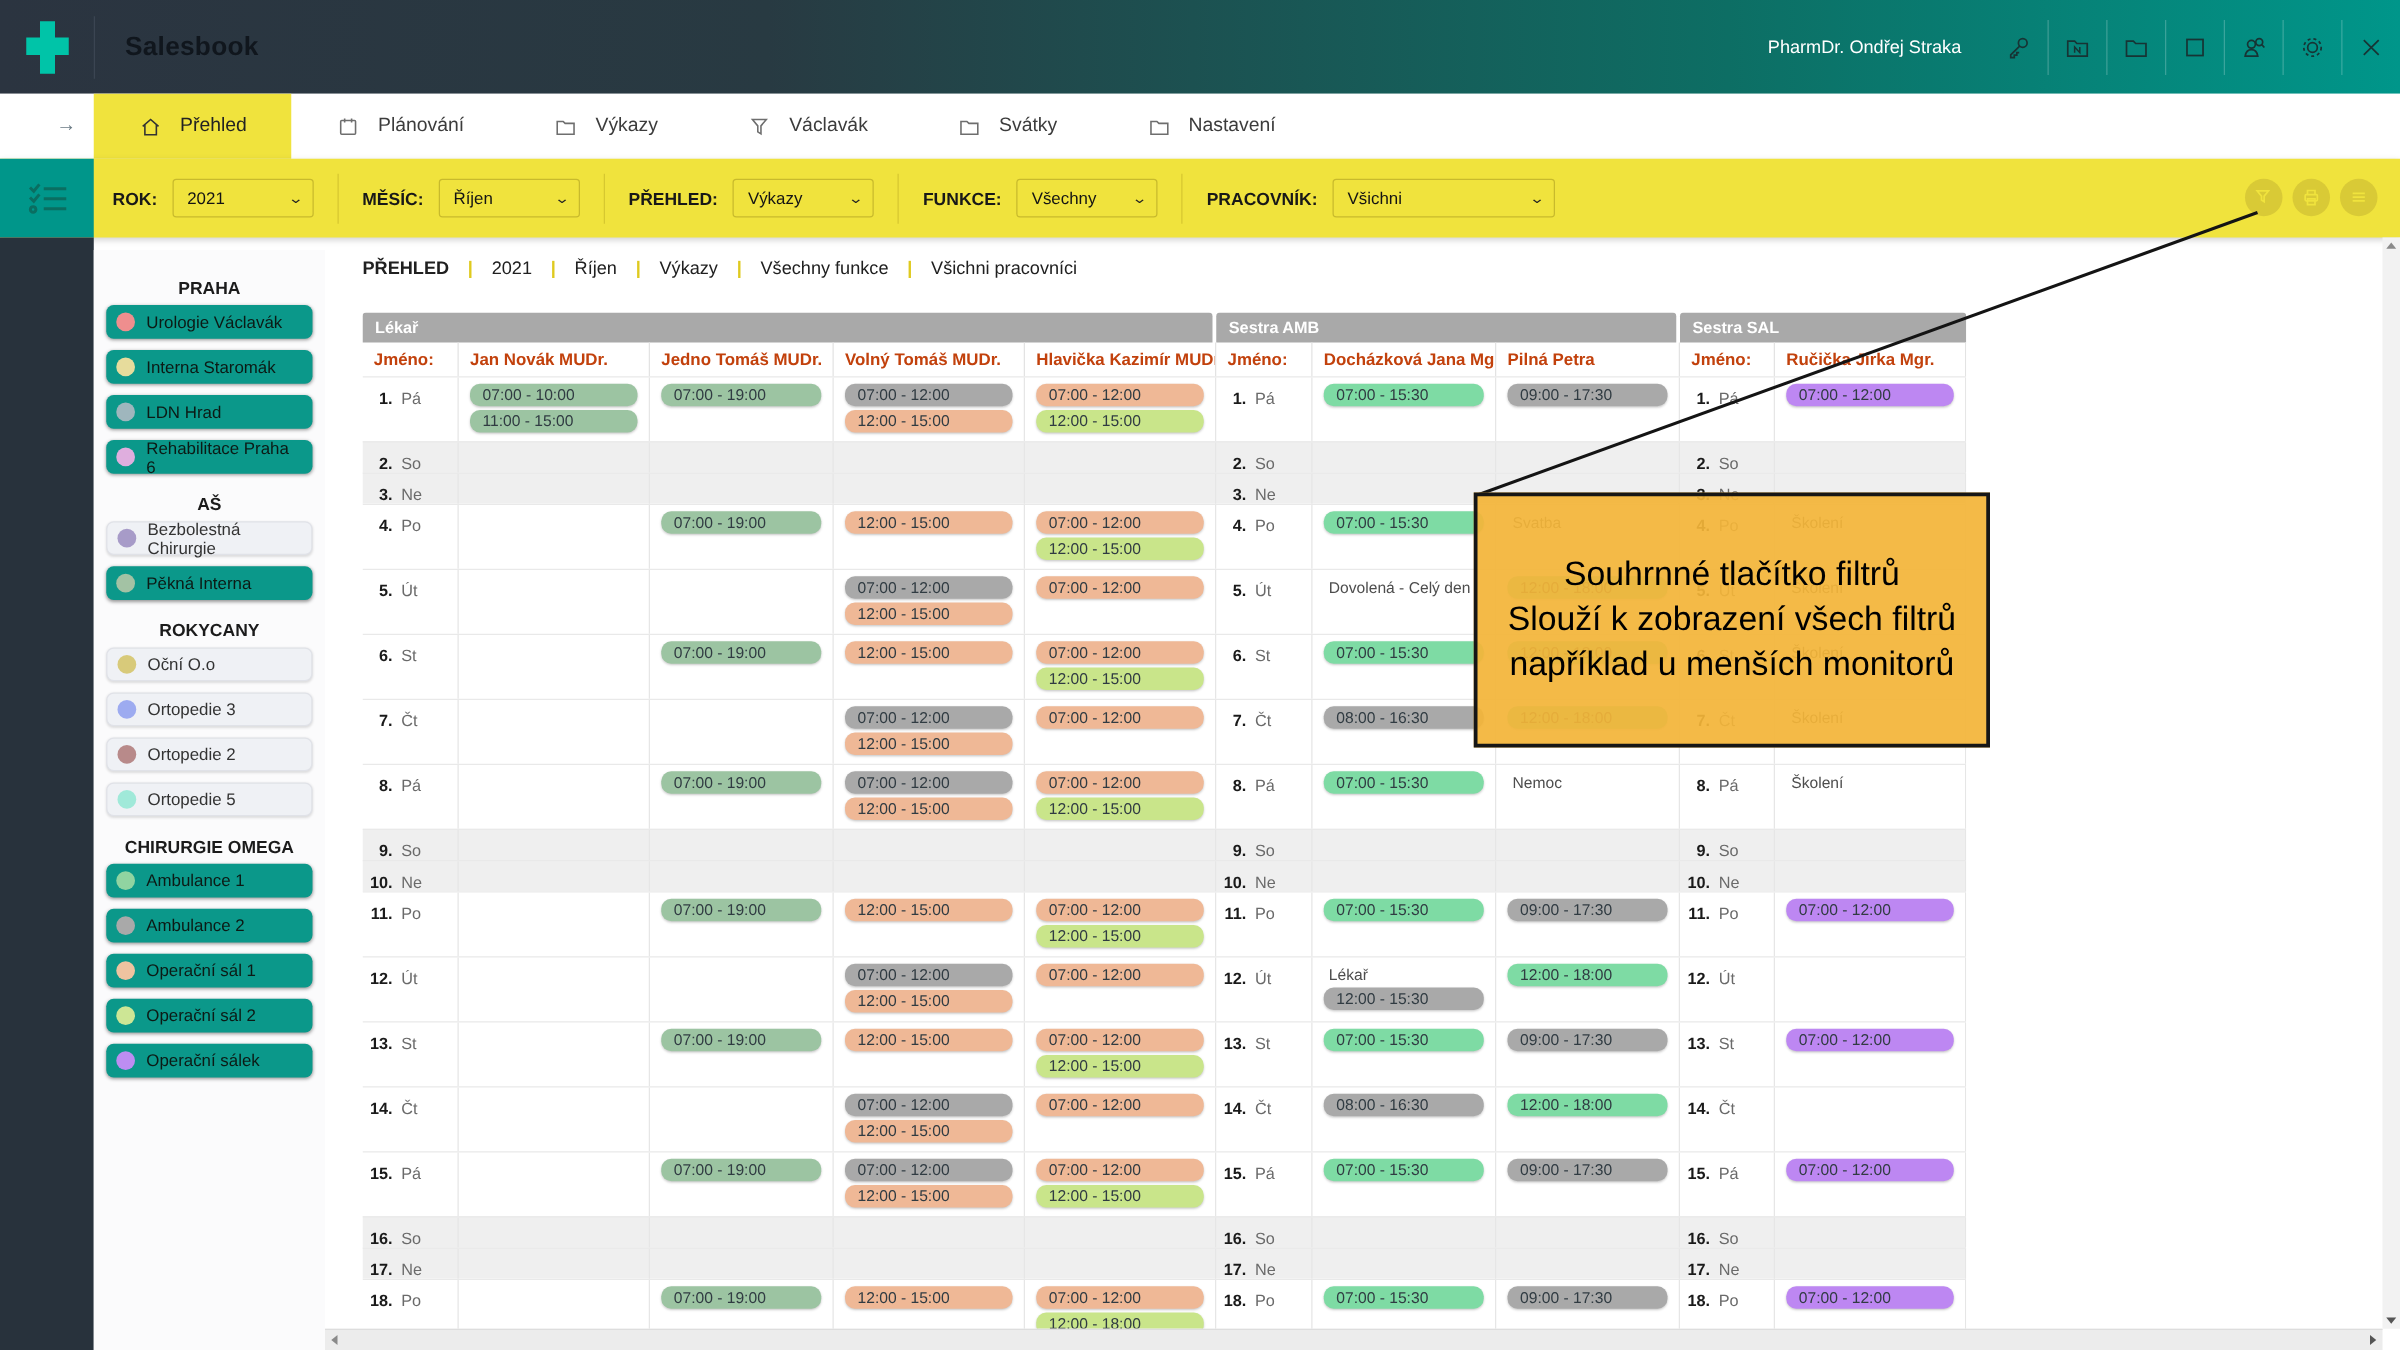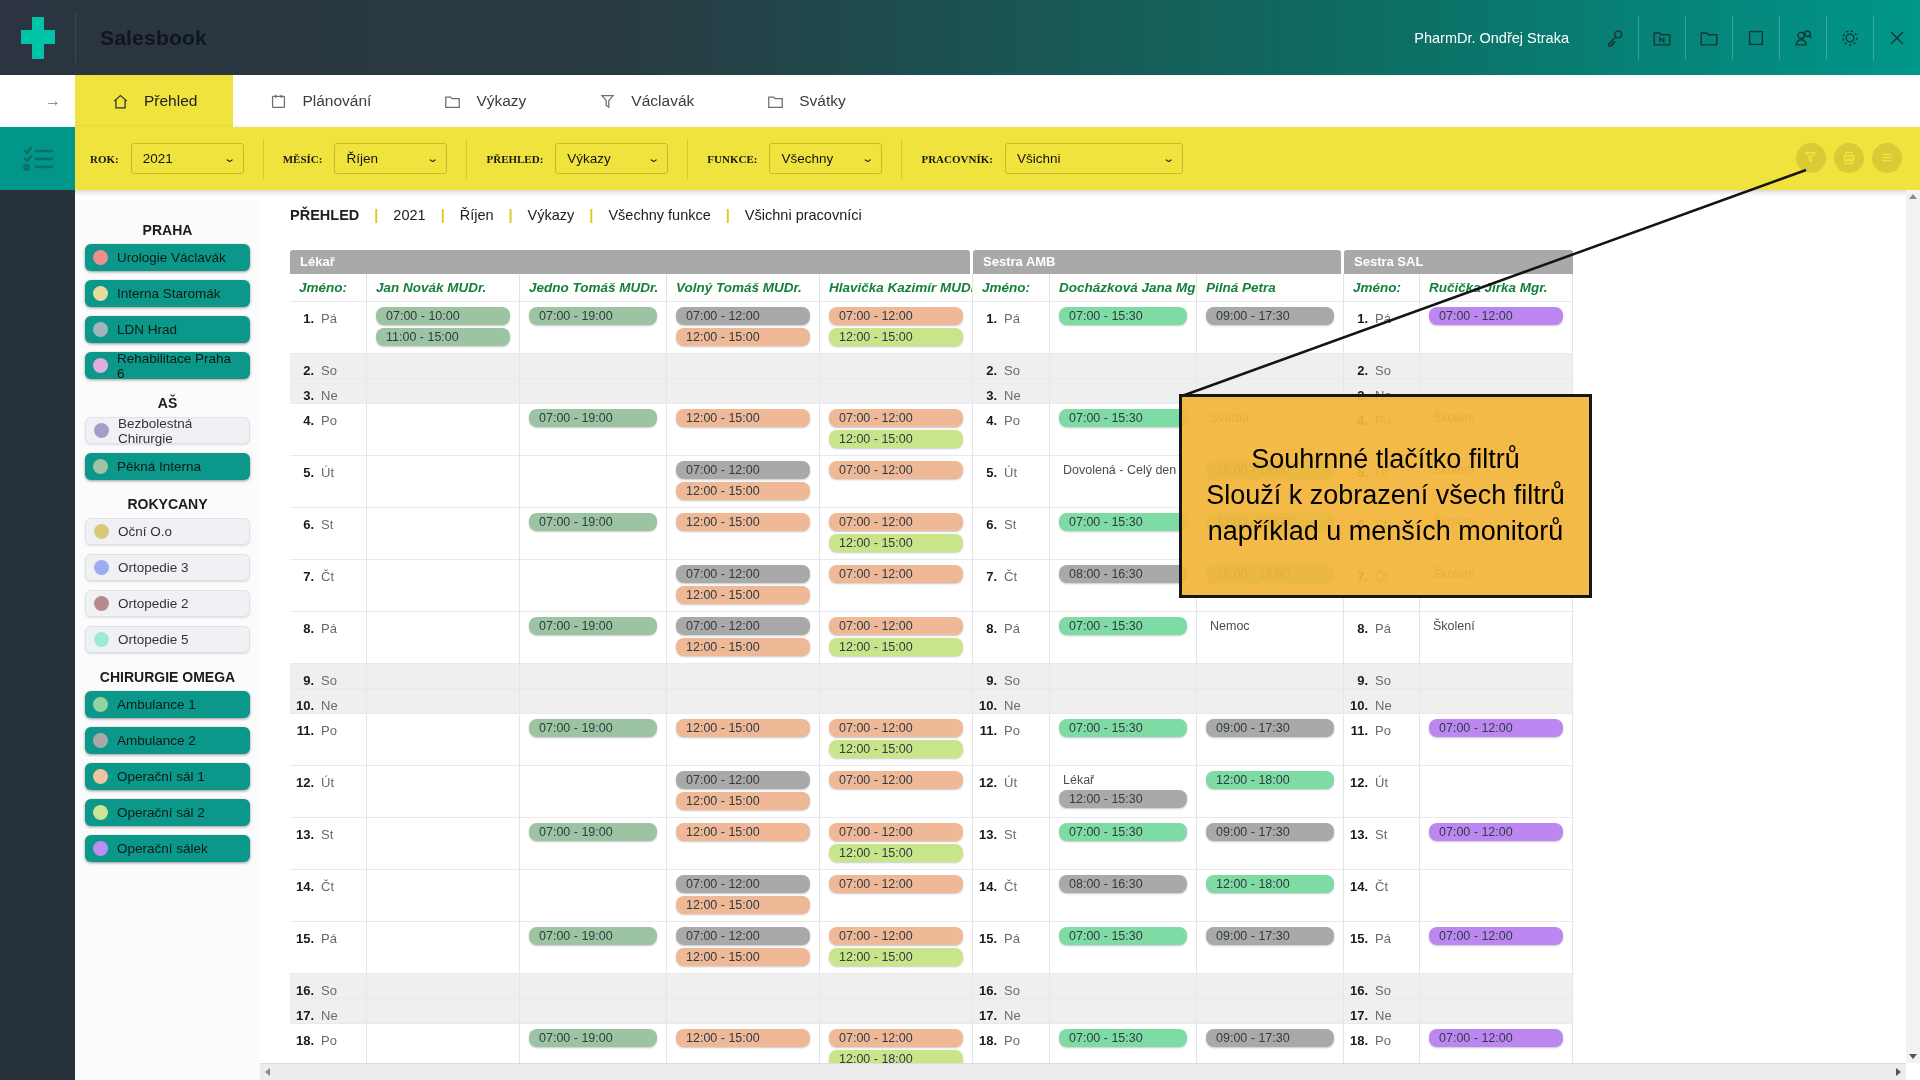--- a/index.html
+++ b/index.html
@@ -36,21 +36,21 @@
   .tab.active svg { stroke:#333; }
 
   
   .filterbar { position:absolute; left:0; top:127px; width:1920px; height:63px; background:var(--yellow);
                box-shadow:0 2px 5px rgba(0,0,0,0.18); display:flex; align-items:center; }
   .rail-corner { position:absolute; left:0; top:0; width:75px; height:63px; background:#00968a;
                  display:flex; align-items:center; justify-content:center; cursor:pointer; }
   .rail-corner svg { stroke:#0a6e61; fill:none; stroke-width:2.4; }
   .filter-fields { display:flex; align-items:center; margin-left:90px; }
   .ffield { display:flex; align-items:center; }
-  .ffield .flabel { font-size:11px; font-weight:bold; color:#181818; margin-right:12px;font-family:Liberation Serif, serif; }
+  .ffield .flabel { font-size:14px; font-weight:bold; color:#181818; margin-right:12px; }
   .fselect { height:31px; border:1px solid #c8ba2c; border-radius:3px; background:var(--yellow);
              display:flex; align-items:center; justify-content:space-between; padding:0 9px 0 11px;
              font-size:13.5px; color:#141414; cursor:pointer; }
   .fselect .chev { font-size:11px; color:#222; transform:scaleX(1.4); }
   .fsep { width:1px; height:40px; background:#d6c830; margin:0 19px; }
   .fbuttons { position:absolute; right:18px; top:16px; display:flex; gap:8px; }
   .fbtn { width:30px; height:30px; border-radius:50%; background:#d9ca36; display:flex;
           align-items:center; justify-content:center; cursor:pointer; }
   .fbtn svg { stroke:var(--yellow); fill:none; stroke-width:1.8; }
 
@@ -71,22 +71,22 @@
                 font-size:14.5px; color:#202020; }
   .bc-first { font-weight:bold; }
   .bc-sep { color:#dfca1f; font-weight:bold; }
 
   
   .table-wrap { position:absolute; left:290px; top:250px; width:1283px; height:813px; overflow:hidden; }
   .tgroups { display:flex; gap:3px; }
   .group-h { background:#a9a9a9; color:#fff; font-weight:bold; font-size:13px; height:24px;
              line-height:24px; padding-left:10px; border-radius:3px 3px 0 0; }
   .thead { display:flex; }
-  .col-h { font-weight:bold; font-size:13.5px; color:#15803d; height:27px; line-height:27px;
-           padding-left:9px; border-right:1px solid #e3e3e3; overflow:hidden; white-space:nowrap;font-style:italic; }
+  .col-h { font-weight:bold; font-size:13.5px; color:#c2410c; height:27px; line-height:27px;
+           padding-left:9px; border-right:1px solid #e3e3e3; overflow:hidden; white-space:nowrap; }
   .trow { display:flex; border-top:1px solid #e9e9e9; background:#fff; }
   .trow.we { background:#efefef; height:25px; }
   .trow.wd { height:52px; }
   .tcell { border-right:1px solid #e6e6e6; padding-top:3px; overflow:hidden; }
   .daycell { display:flex; gap:7px; padding-top:6px; font-size:13px; }
   .daycell .dn { font-weight:bold; color:#1a1a1a; width:24px; text-align:right; }
   .daycell .dd { color:#6a6a6a; }
   .chip { margin:2px 9px 3px 9px; border-radius:8px; padding:2px 4px 2px 10px; font-size:12.5px;
           color:#303b42; box-shadow:0 1px 2px rgba(0,0,0,0.22); white-space:nowrap; cursor:pointer; }
   .plain { font-size:12.5px; color:#4d4d4d; padding:4px 0 1px 13px; white-space:nowrap; cursor:pointer; }
@@ -206,20 +206,28 @@
         </span>
         <span>Václavák</span>
       </div>
       <div class="tab">
         <span style="display:flex">
           <svg width="19" height="19" viewBox="0 0 24 24">
             <path d="M3.5 6.5h6l2 2h9v11h-17z"></path>
           </svg>
         </span>
         <span>Svátky</span>
+      </div>
+      <div class="tab">
+        <span style="display:flex">
+          <svg width="19" height="19" viewBox="0 0 24 24">
+            <path d="M3.5 6.5h6l2 2h9v11h-17z"></path>
+          </svg>
+        </span>
+        <span>Nastavení</span>
       </div>
     </div>
 
   <div class="filterbar">
     <div class="rail-corner">
       <svg width="36" height="32" viewBox="0 0 36 32">
         <path d="M4 7 l3 3 4.5-5.5"></path>
           <line x1="15" y1="8" x2="33" y2="8"></line>
         <path d="M4 15 l3 3 4.5-5.5"></path>
           <line x1="15" y1="16" x2="33" y2="16"></line>

